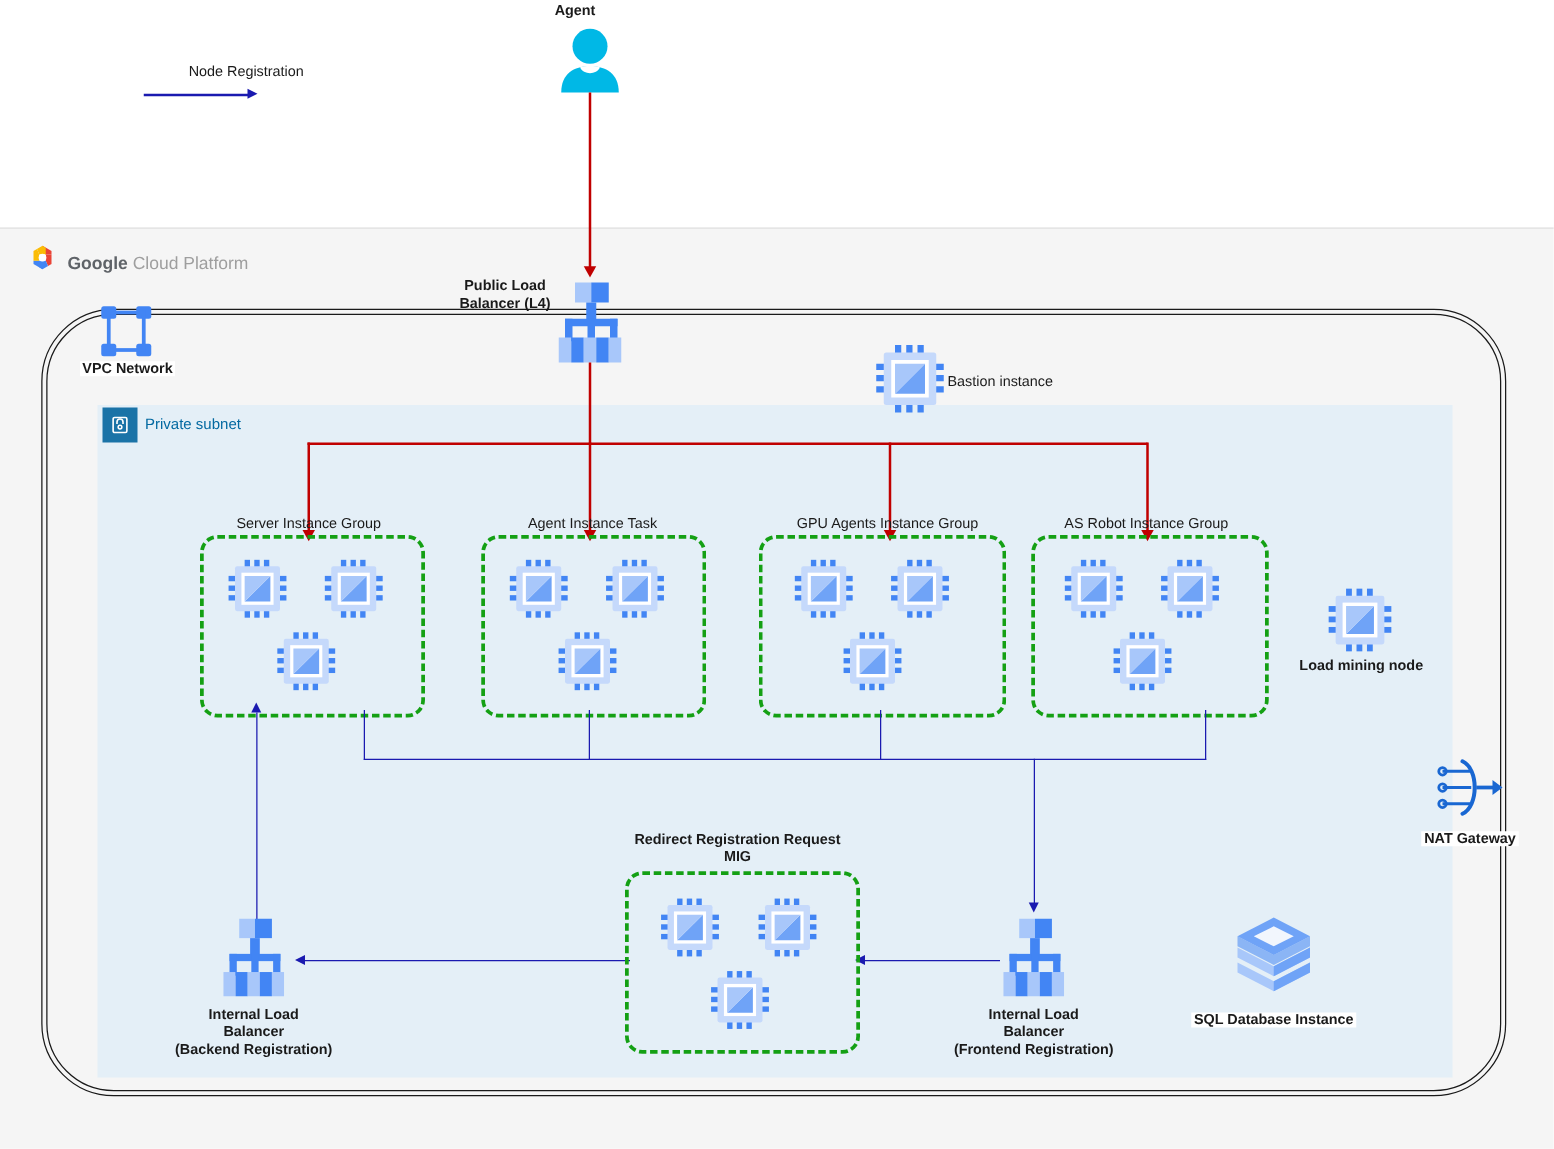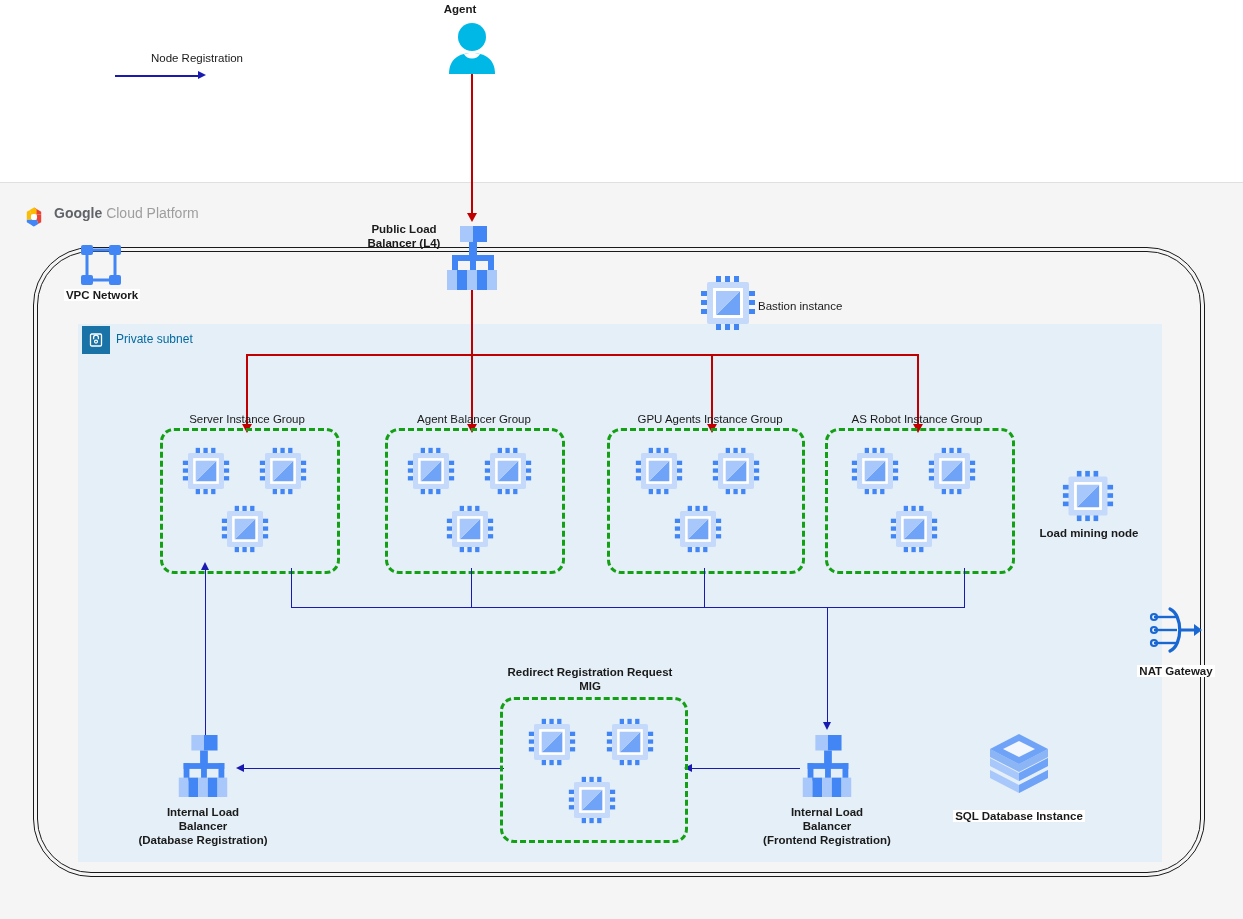--- a/index.html
+++ b/index.html
@@ -5,21 +5,21 @@
   html,body{margin:0;padding:0;background:#ffffff;}
   body{width:1243px;height:919px;position:relative;overflow:hidden;
        font-family:"Liberation Sans","DejaVu Sans",sans-serif;}
   .abs{position:absolute;}
   .lbl{position:absolute;font-size:11.5px;color:#1a1a1a;font-weight:bold;
        white-space:nowrap;line-height:14px;text-align:center;}
   .lbl-reg{font-weight:normal;}
   
   #gcp-panel{left:0;top:182px;width:1243px;height:737px;background:#f5f5f5;
              border-top:1px solid #e0e0e0;}
-  #gcp-logo-wrap{left:22px;top:205px;display:flex;align-items:flex-start;gap:8px;}
+  #gcp-logo-wrap{left:22px;top:194px;display:flex;align-items:flex-end;gap:8px;}
   #gcp-title{font-size:14px;color:#9e9e9e;font-weight:normal;}
   #gcp-title b{color:#5f6368;font-weight:bold;}
   
   #vpc-outer{left:33px;top:247px;width:1170px;height:628px;
              border:1px solid #1a1a1a;border-radius:58px;background:transparent;}
   #vpc-inner{left:37px;top:251px;width:1162px;height:620px;
              border:1px solid #1a1a1a;border-radius:54px;background:transparent;}
   
   #private-subnet{left:78px;top:324px;width:1084px;height:538px;background:#e4eff7;}
   #subnet-badge{left:82px;top:326px;width:28px;height:28px;background:#1a73a7;
@@ -219,21 +219,21 @@
         <rect x="47" y="25" width="8" height="5"></rect>
         <rect x="47" y="34" width="8" height="5"></rect>
       </g>
       <rect x="7" y="7" width="42" height="42" rx="2" fill="#c5d9fb"></rect>
       <rect x="13" y="13" width="30" height="30" fill="#ffffff"></rect>
       <path d="M16 40 L40 40 L40 16 Z" fill="#6fa3f7"></path>
       <path d="M16 40 L16 16 L40 16 Z" fill="#a8c7fa"></path>
     </svg>
 </div>
 
-<div class="lbl lbl-reg" style="left:388px;top:412px;width:172px;font-weight:normal;">Agent Balancer Group</div>
+<div class="lbl lbl-reg" style="left:388px;top:412px;width:172px;font-weight:normal;">Agent Instance Task</div>
 <div class="mig" style="left:385px;top:428px;width:174px;height:140px;"></div>
 <div class="abs" style="left:407px;top:447px;">
   <svg width="48" height="48" viewBox="0 0 56 56">
       <g fill="#4285f4">
         <rect x="16" y="1" width="5" height="8"></rect>
         <rect x="25" y="1" width="5" height="8"></rect>
         <rect x="34" y="1" width="5" height="8"></rect>
         <rect x="16" y="47" width="5" height="8"></rect>
         <rect x="25" y="47" width="5" height="8"></rect>
         <rect x="34" y="47" width="5" height="8"></rect>
@@ -505,21 +505,21 @@
     <rect x="4" y="44" width="10" height="20" fill="#a8c7fa"></rect>
     <rect x="14" y="44" width="10" height="20" fill="#4285f4"></rect>
     <rect x="24" y="44" width="10" height="20" fill="#a8c7fa"></rect>
     <rect x="34" y="44" width="10" height="20" fill="#4285f4"></rect>
     <rect x="44" y="44" width="10" height="20" fill="#a8c7fa"></rect>
   </svg>
 </div>
 <div class="lbl" style="left:118px;top:805px;width:170px;">
   <div>Internal Load</div>
   <div>Balancer</div>
-  <div>(Database Registration)</div>
+  <div>(Backend Registration)</div>
 </div>
 
 <div class="lbl" style="left:490px;top:665px;width:200px;">
   <div>Redirect Registration Request</div>
   <div>MIG</div>
 </div>
 <div class="mig" style="left:500px;top:697px;width:182px;height:140px;"></div>
 <div class="abs" style="left:528px;top:718px;">
   <svg width="48" height="48" viewBox="0 0 56 56">
       <g fill="#4285f4">

